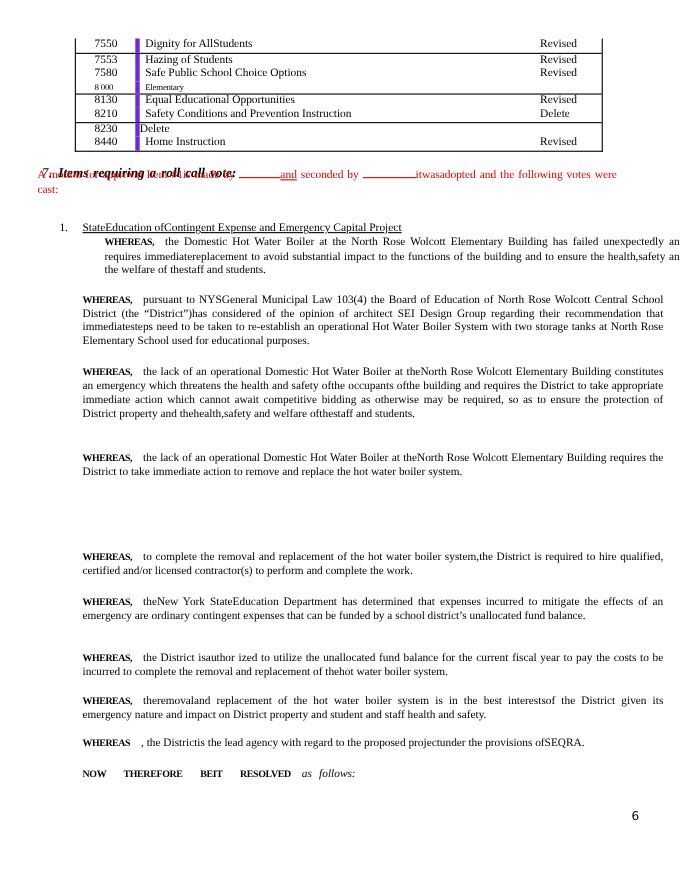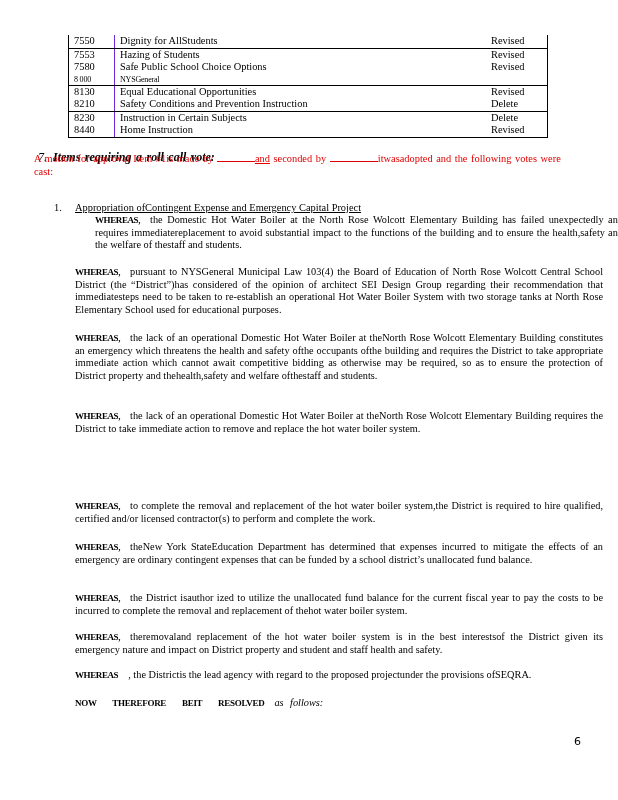--- a/index.html
+++ b/index.html
@@ -12,21 +12,21 @@
   .page { position: absolute; left: 0; top: 0; width: 618px; height: 800px; }
 
   
   .policy-table {
     position: absolute; left: 68px; top: 35px; width: 478px;
     border-left: 1px solid #000; border-right: 1px solid #000;
     border-bottom: 1px solid #000;
   }
   .prow { display: flex; height: 12.5px; line-height: 12.5px; }
   .prow.sep { border-bottom: 1px solid #000; }
-  .pcode { width: 46px; padding-left: 5px; box-sizing: border-box; border-right: 1px solid #6d28d9; }
+  .pcode { width: 46px; padding-left: 5px; box-sizing: border-box; border-right: 4px solid #6d28d9; margin-left: 12px; }
   .ptitle { flex: 1; padding-left: 5px; }
   .pstatus { width: 56px; padding-left: 0; }
   .prow.section { height: 11px; line-height: 11px; font-weight: normal; font-size: 8px; letter-spacing: -0.2px; }
   .prow.section .pcode { font-size: 8px; }
 
   
   .sec7-heading {
     position: absolute; left: 38px; top: 150px;
     font-weight: bold; font-style: italic; font-size: 12px; word-spacing: 1.5px;
   }
@@ -71,56 +71,55 @@
       <div class="ptitle">Hazing of Students</div>
       <div class="pstatus">Revised</div>
     </div>
     <div class="prow">
       <div class="pcode">7580</div>
       <div class="ptitle">Safe Public School Choice Options</div>
       <div class="pstatus">Revised</div>
     </div>
     <div class="prow section sep">
       <div class="pcode">8 000</div>
-      <div class="ptitle">NYSGeneral</div>
+      <div class="ptitle">Elementary</div>
       <div class="pstatus"></div>
     </div>
     <div class="prow">
       <div class="pcode">8130</div>
       <div class="ptitle">Equal Educational Opportunities</div>
       <div class="pstatus">Revised</div>
     </div>
     <div class="prow sep">
       <div class="pcode">8210</div>
       <div class="ptitle">Safety Conditions and Prevention Instruction</div>
       <div class="pstatus">Delete</div>
     </div>
     <div class="prow">
       <div class="pcode">8230</div>
-      <div class="ptitle">Instruction in Certain Subjects</div>
       <div class="pstatus">Delete</div>
     </div>
     <div class="prow">
       <div class="pcode">8440</div>
       <div class="ptitle">Home Instruction</div>
       <div class="pstatus">Revised</div>
     </div>
   </div>
 
   <div class="sec7-heading">
     <span class="sec7-num">7.</span><span>Items requiring a roll call vote:</span>
   </div>
 
   <div class="motion">
     <span>A motion for approval Item #1is made by </span><span class="blank b1"></span><span class="und">and</span><span> seconded by </span><span class="blank b2"></span><span>itwasadopted and the following votes were cast:</span>
   </div>
 
   <div class="item1">
     <span class="item1-num">1.</span>
-    <span class="item1-title">Appropriation ofContingent Expense and Emergency Capital Project</span>
+    <span class="item1-title">StateEducation ofContingent Expense and Emergency Capital Project</span>
   </div>
 
   <div class="para" style="top:214px;margin-left:20px;">
     <span class="kw">WHEREAS,</span><span>the Domestic Hot Water Boiler at the North Rose Wolcott Elementary Building has failed unexpectedly and requires immediatereplacement to avoid substantial impact to the functions of the building and to ensure the health,safety and the welfare of thestaff and students.</span>
   </div>
 
   <div class="para" style="top:266px;">
     <span class="kw">WHEREAS,</span><span>pursuant to NYSGeneral Municipal Law 103(4) the Board of Education of North Rose Wolcott Central School District (the “District”)has considered of the opinion of architect SEI Design Group regarding their recommendation that immediatesteps need to be taken to re-establish an operational Hot Water Boiler System with two storage tanks at North Rose Elementary School used for educational purposes.</span>
   </div>
 

